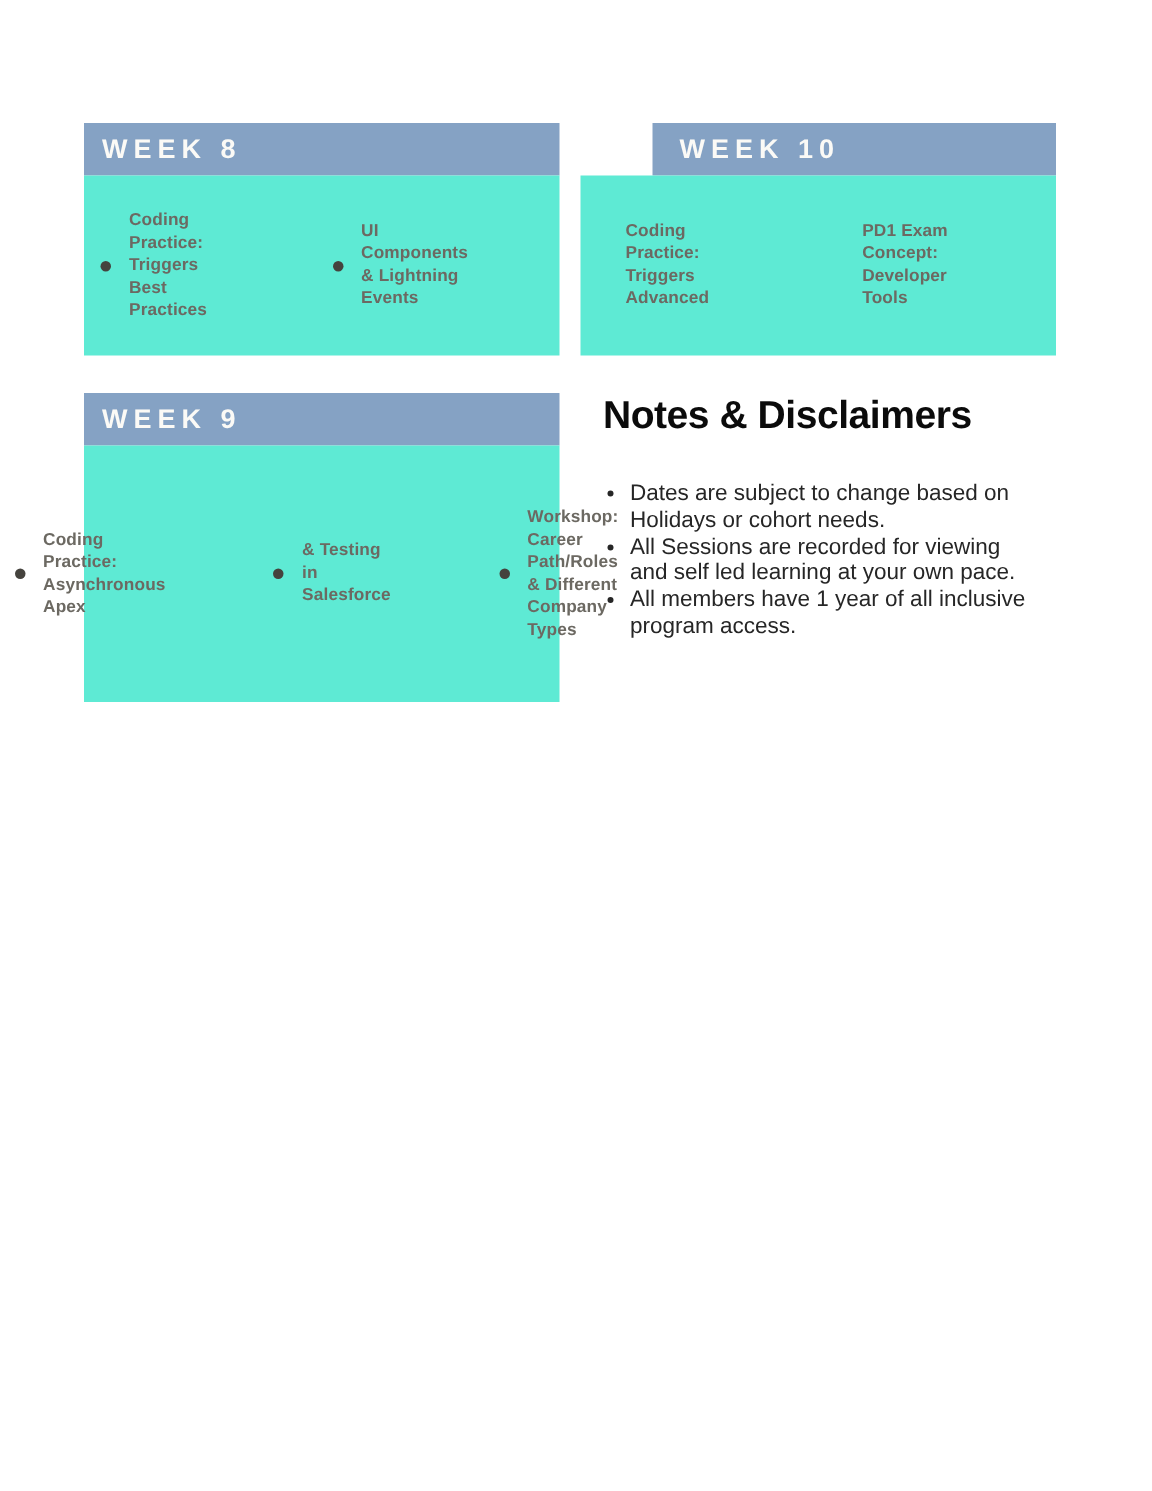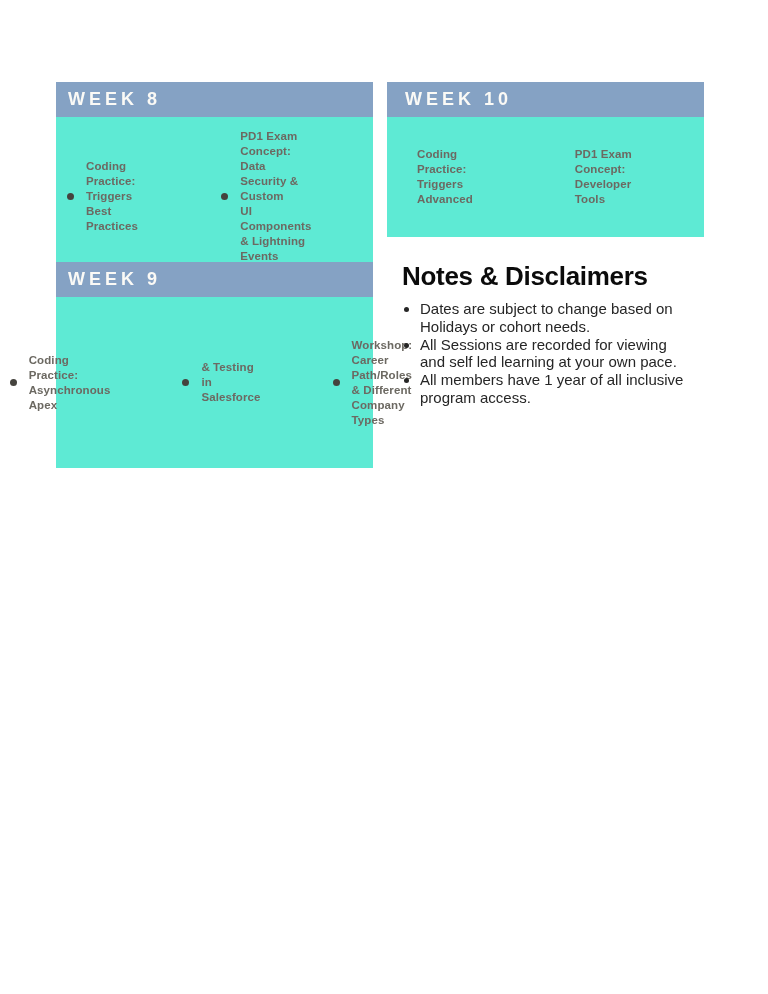--- a/index.html
+++ b/index.html
@@ -26,21 +26,21 @@
   #card-week-9  { left: 56px;  top: 262px; height: 206px; }
 
   .card-header {
     height: 35px;
     background: #85a2c4;
     display: flex;
     align-items: center;
     padding-left: 12px;
     flex: 0 0 auto;
   }
-  #card-week-10 .card-header { padding-left: 18px; }
+  #card-week-10 .card-header { padding-left: 18px; margin-left: 48px; }
 
   .card-title {
     color: #fbfaf6;
     font-size: 18px;
     font-weight: 700;
     letter-spacing: 4px;
   }
 
   .card-body {
     flex: 1 1 auto;
@@ -89,21 +89,21 @@
     width: 302px;
   }
   .notes-title {
     color: #0b0b0b;
     font-size: 26px;
     font-weight: 800;
     letter-spacing: -0.3px;
     line-height: 32px;
   }
   .notes-list {
-    margin-top: 8px;
+    margin-top: 28px;
     padding-left: 18px;
     list-style: disc outside;
     color: #262626;
   }
   .notes-list li {
     font-size: 15px;
     font-weight: 400;
     line-height: 17.8px;
     color: #262626;
   }
@@ -122,21 +122,20 @@
         <span class="dot"></span>
         <div class="item-text">
           <span class="line">Coding Practice: Triggers Best Practices</span>
           <span class="line"></span>
         </div>
       </div>
       <div class="divider"></div>
       <div class="item">
         <span class="dot"></span>
         <div class="item-text">
-          <span class="line">PD1 Exam Concept: Data Security &amp; Custom</span>
           <span class="line">UI Components &amp; Lightning Events</span>
         </div>
       </div>
       <div class="divider"></div>
     </div>
   </section>
 
   <section class="card no-bullets" id="card-week-10">
     <header class="card-header">
       <span class="card-title">WEEK 10</span>

